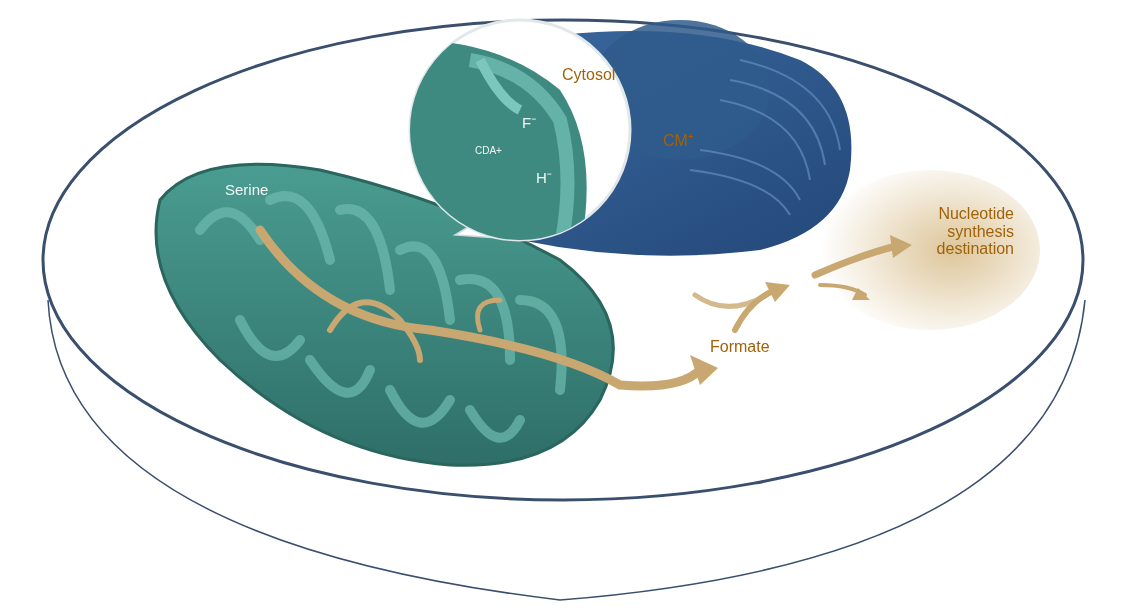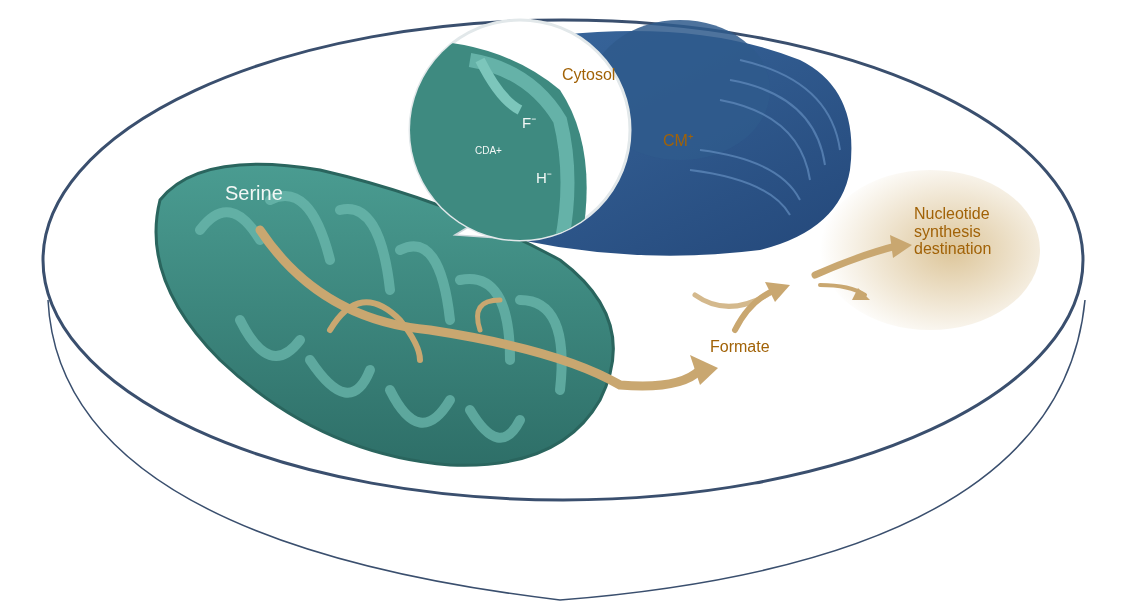--- a/index.html
+++ b/index.html
@@ -88,24 +88,24 @@
     <path d="M 455 235 L 480 220 L 500 238 Z" fill="#ffffff" stroke="#cfd8dc" stroke-width="1.5"></path>
     <circle cx="520" cy="130" r="110" fill="#ffffff" stroke="#e2e8ea" stroke-width="3"></circle>
     <g clip-path="url(#lensClip)">
       <path d="M 410 40 Q 500 40 560 90 Q 600 150 580 250 L 410 250 Z" fill="#3e8a80"></path>
       <path d="M 470 60 Q 530 70 560 120 Q 575 180 560 250" stroke="#6fbcb1" stroke-width="14" fill="none" opacity="0.8"></path>
       <path d="M 480 60 Q 500 100 520 110" stroke="#7cc6bb" stroke-width="10" fill="none"></path>
     </g>
   </g>
 </svg>
 
-<div class="lbl light" style="left:225px;top:182px;font-size:20px;">Serine</div>
+<div class="lbl light" style="left:225px;top:182px;font-size:15px;">Serine</div>
 <div class="lbl dark" style="left:562px;top:66px;font-size:16px;">Cytosol</div>
 <div class="lbl light" style="left:475px;top:145px;font-size:10px;">CDA+</div>
 <div class="lbl light" style="left:522px;top:115px;font-size:15px;">F⁻</div>
 <div class="lbl light" style="left:536px;top:170px;font-size:15px;">H⁻</div>
 <div class="lbl dark" style="left:615px;top:132px;font-size:16px;margin-left:48px;">CM⁺</div>
 <div class="lbl dark" style="left:710px;top:338px;font-size:16px;">Formate</div>
-<div class="lbl dark" style="left:914px;top:205px;font-size:16px;text-align:left;width:100px;">
+<div class="lbl dark" style="left:914px;top:205px;font-size:16px;text-align:right;width:100px;">
   <div>Nucleotide</div>
   <div>synthesis</div>
   <div>destination</div>
 </div>
 
 </body></html>

